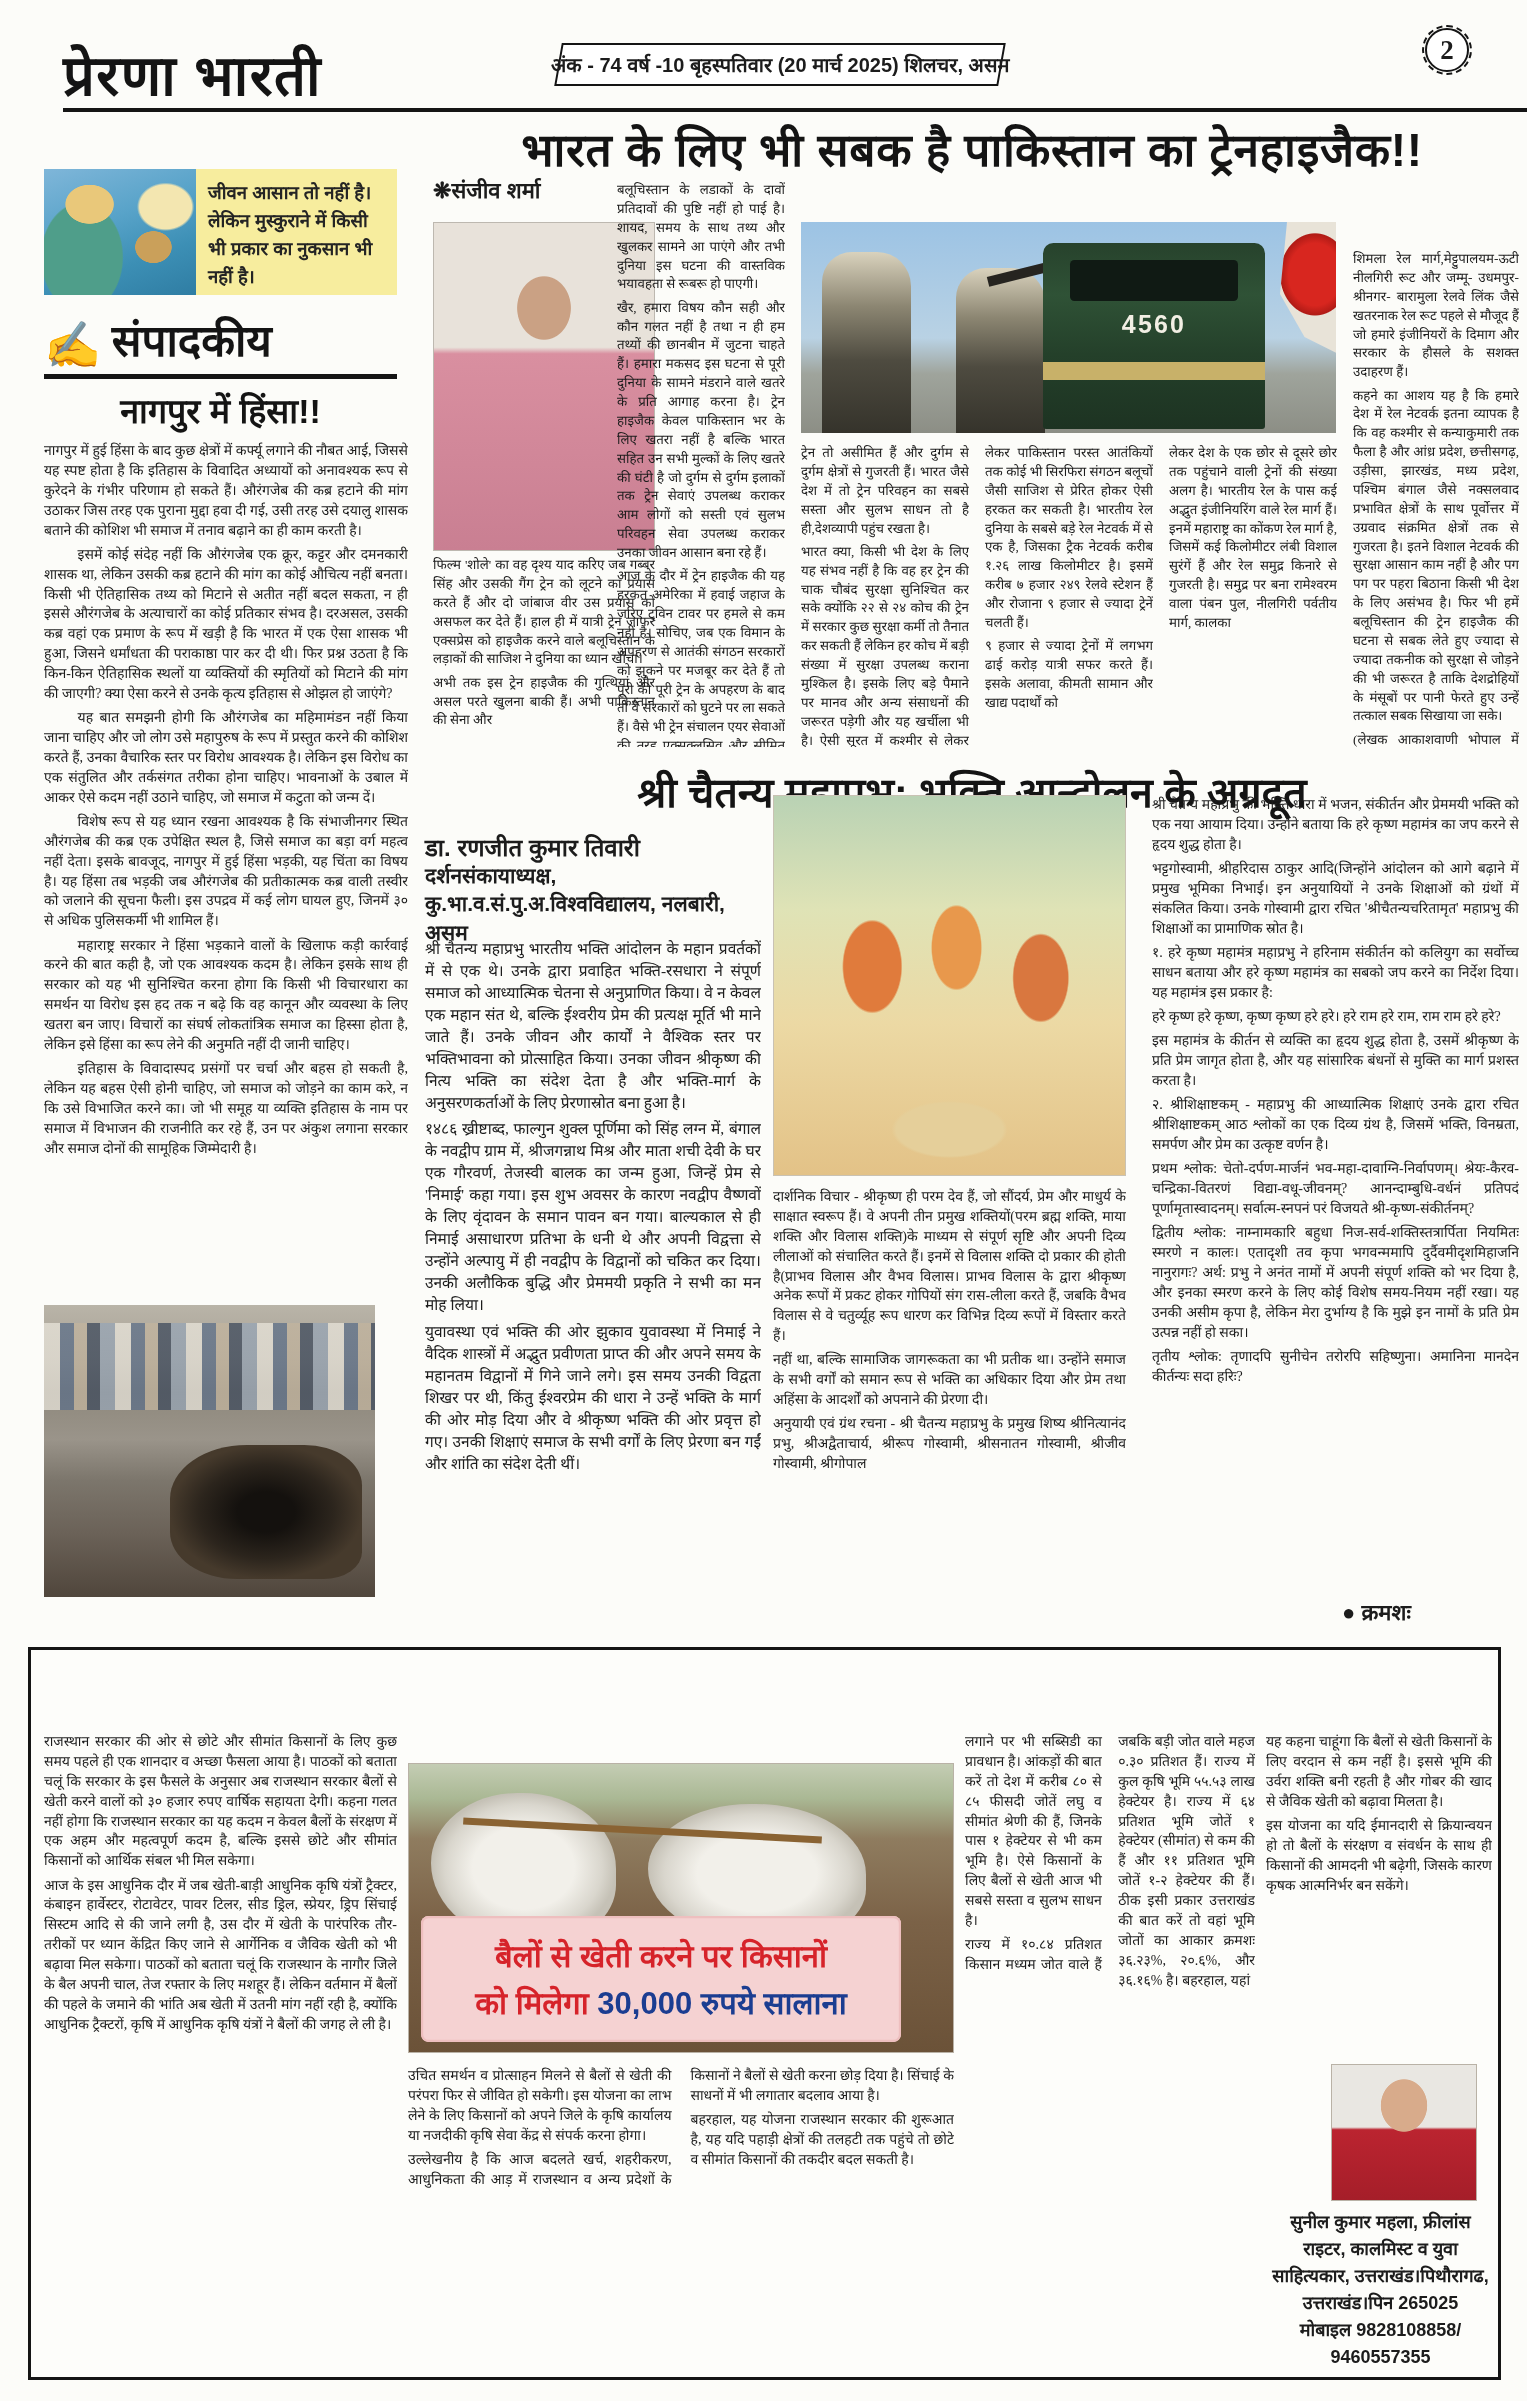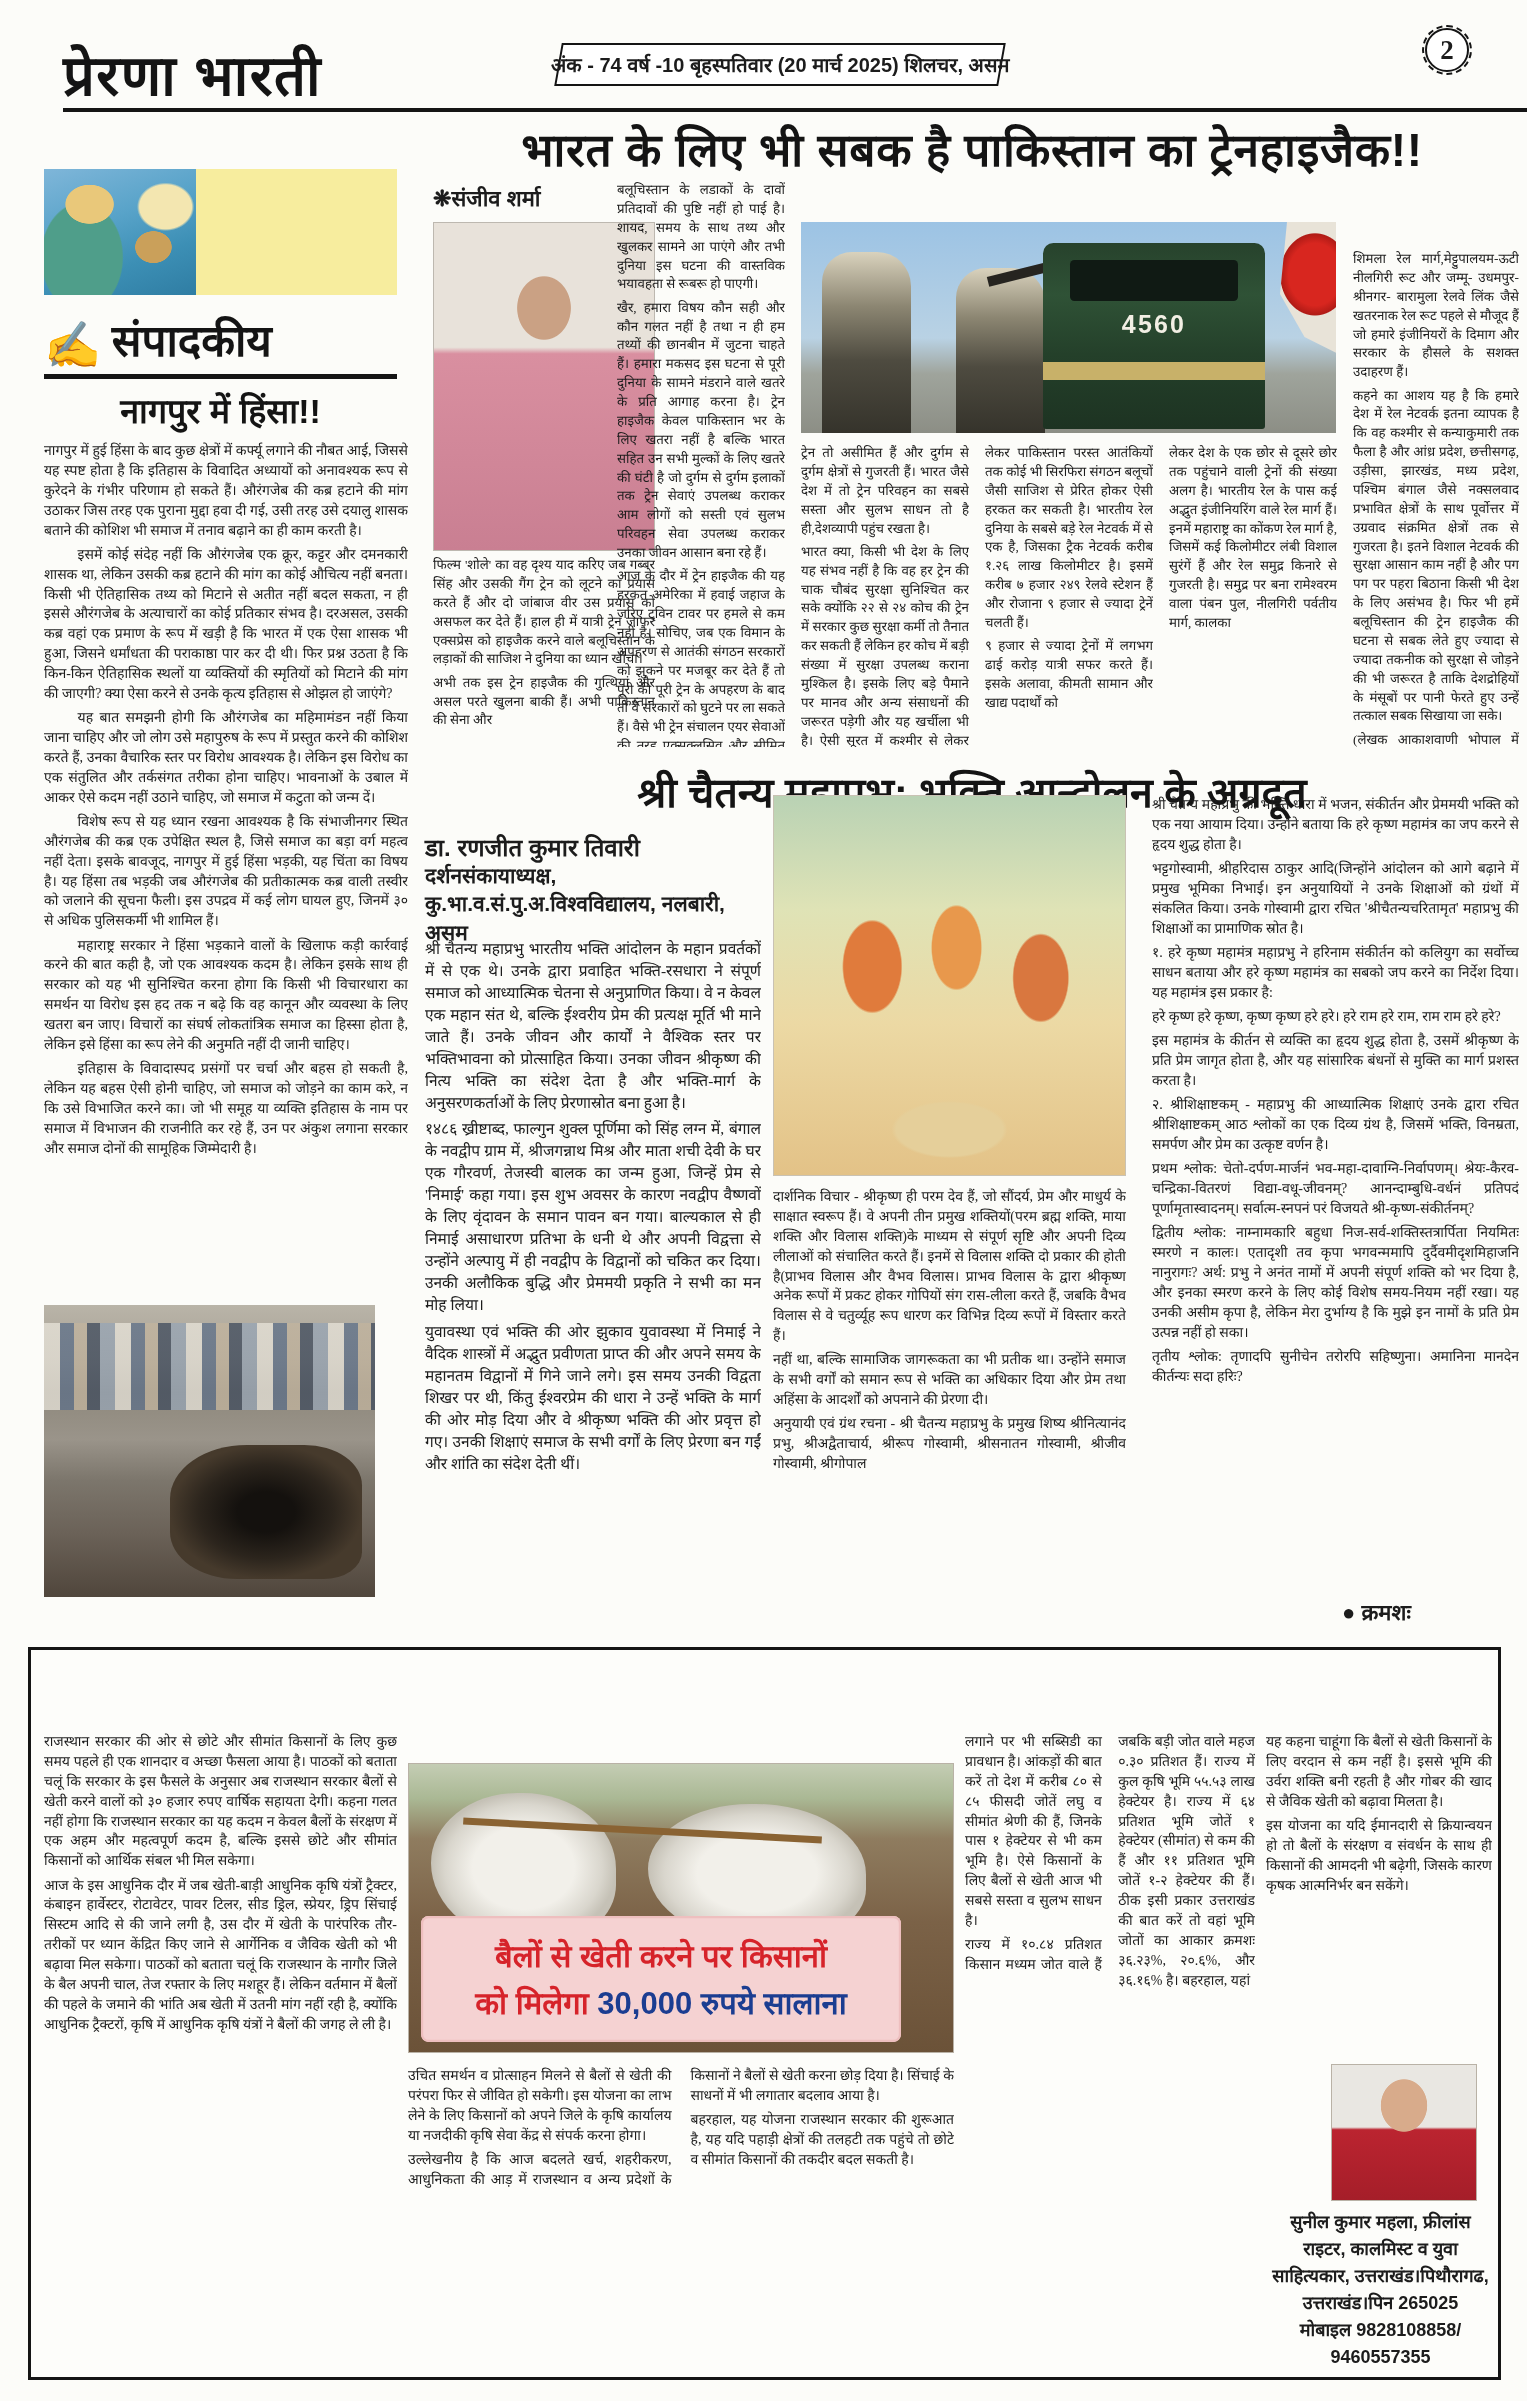--- a/index.html
+++ b/index.html
@@ -117,20 +117,21 @@
   <div class="abs rule" style="left:63px; top:108px; width:1465px; height:4.4px;"></div>
   <div class="abs issue-box" style="left:558px; top:43px; width:444px; height:43px;">
     <span>अंक - 74 वर्ष -10 बृहस्पतिवार (20 मार्च 2025) शिलचर, असम</span>
   </div>
   <div class="abs page-circle" style="left:1425px; top:28px; width:44px; height:44px;">
     <span>2</span>
   </div>
 
   <div class="abs quote-box" style="left:44px; top:169px; width:353px; height:126px;">
     <div class="krishna"></div>
+    <div class="quote-text">जीवन आसान तो नहीं है। लेकिन मुस्कुराने में किसी भी प्रकार का नुकसान भी नहीं है।</div>
   </div>
 
   <div class="abs edit-head-row" style="left:44px; top:309px; width:353px;">
     <span class="pen-icon">✍</span>
     <span class="edit-label head">संपादकीय</span>
   </div>
   <div class="abs edit-underline" style="left:44px; top:374px; width:353px;"></div>
   <div class="abs edit-headline head" style="left:44px; top:387px; width:353px;">नागपुर में हिंसा!!</div>
   <div class="abs bodytxt col" style="left:44px; top:441px; width:364px; height:858px; font-size:14px;">
     <p>नागपुर में हुई हिंसा के बाद कुछ क्षेत्रों में कर्फ्यू लगाने की नौबत आई, जिससे यह स्पष्ट होता है कि इतिहास के विवादित अध्यायों को अनावश्यक रूप से कुरेदने के गंभीर परिणाम हो सकते हैं। औरंगजेब की कब्र हटाने की मांग उठाकर जिस तरह एक पुराना मुद्दा हवा दी गई, उसी तरह उसे दयालु शासक बताने की कोशिश भी समाज में तनाव बढ़ाने का ही काम करती है।</p>
@@ -139,21 +140,21 @@
     <p class="ind">विशेष रूप से यह ध्यान रखना आवश्यक है कि संभाजीनगर स्थित औरंगजेब की कब्र एक उपेक्षित स्थल है, जिसे समाज का बड़ा वर्ग महत्व नहीं देता। इसके बावजूद, नागपुर में हुई हिंसा भड़की, यह चिंता का विषय है। यह हिंसा तब भड़की जब औरंगजेब की प्रतीकात्मक कब्र वाली तस्वीर को जलाने की सूचना फैली। इस उपद्रव में कई लोग घायल हुए, जिनमें ३० से अधिक पुलिसकर्मी भी शामिल हैं।</p>
     <p class="ind">महाराष्ट्र सरकार ने हिंसा भड़काने वालों के खिलाफ कड़ी कार्रवाई करने की बात कही है, जो एक आवश्यक कदम है। लेकिन इसके साथ ही सरकार को यह भी सुनिश्चित करना होगा कि किसी भी विचारधारा का समर्थन या विरोध इस हद तक न बढ़े कि वह कानून और व्यवस्था के लिए खतरा बन जाए। विचारों का संघर्ष लोकतांत्रिक समाज का हिस्सा होता है, लेकिन इसे हिंसा का रूप लेने की अनुमति नहीं दी जानी चाहिए।</p>
     <p class="ind">इतिहास के विवादास्पद प्रसंगों पर चर्चा और बहस हो सकती है, लेकिन यह बहस ऐसी होनी चाहिए, जो समाज को जोड़ने का काम करे, न कि उसे विभाजित करने का। जो भी समूह या व्यक्ति इतिहास के नाम पर समाज में विभाजन की राजनीति कर रहे हैं, उन पर अंकुश लगाना सरकार और समाज दोनों की सामूहिक जिम्मेदारी है।</p>
   </div>
   <div class="abs riot-photo" style="left:44px; top:1305px; width:331px; height:292px;">
     <div class="crowd"></div>
     <div class="wreck"></div>
   </div>
 
   <div class="abs main-headline head" style="left:425px; top:117px; width:1094px;">भारत के लिए भी सबक है पाकिस्तान का ट्रेनहाइजैक!!</div>
-  <div class="abs byline" style="left:433px; top:182px;">❋संजीव शर्मा</div>
+  <div class="abs byline" style="left:433px; top:174px;">❋संजीव शर्मा</div>
   <div class="abs portrait1" style="left:433px; top:222px; width:222px; height:329px;"></div>
 
   <div class="abs train-img" style="left:801px; top:222px; width:535px; height:211px;">
     <div class="fig1"></div>
     <div class="fig2"></div>
     <div class="gun"></div>
     <div class="loco">
       <div class="glass"></div>
       <div class="loco-num">4560</div>
       <div class="band"></div>

